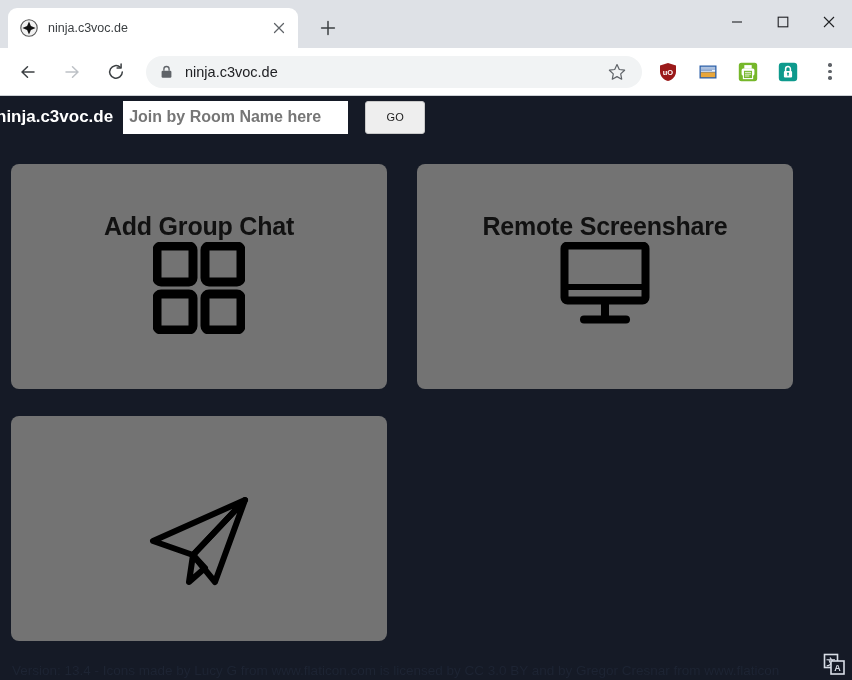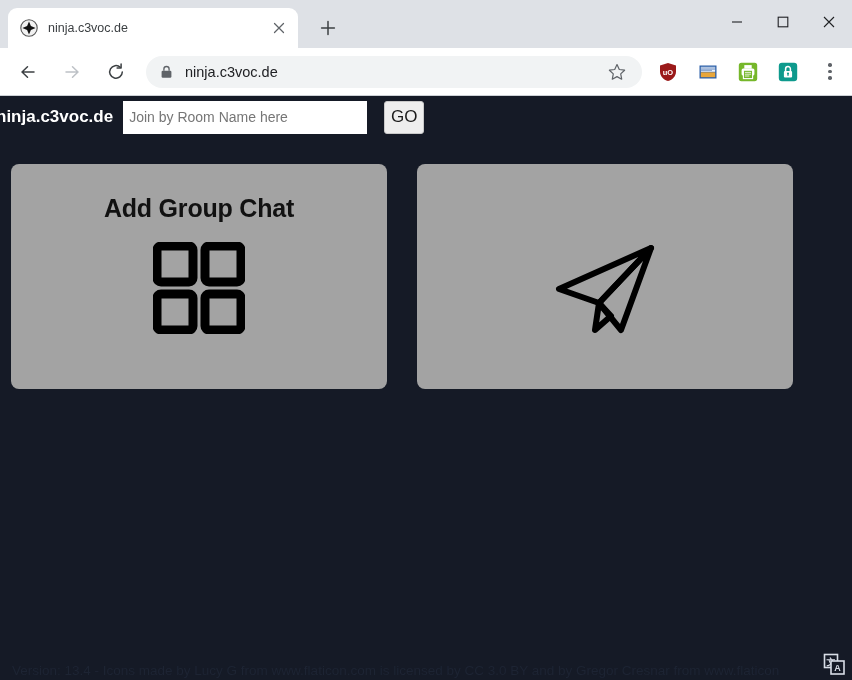--- a/index.html
+++ b/index.html
@@ -144,60 +144,61 @@
   }
   .brand {
     color: #ffffff;
     font-size: 17px;
     font-weight: bold;
     margin-left: -4px;
     margin-right: 10px;
     white-space: nowrap;
   }
   .room-input {
-    width: 244px; height: 33px;
+    width: 225px; height: 33px;
     background: #ffffff;
     border: none; outline: none;
-    font-size: 14px;
+    font-size: 16px;
     padding: 0 6px;
     color: #202124;
     font-family: "Liberation Sans", sans-serif;
     border-radius: 0;
+    font-weight: bold;
   }
   .room-input::placeholder { color: #767676; }
   .go-btn {
     margin-left: 17px;
-    width: 40px; height: 33px;
+    width: 60px; height: 33px;
     background: #eeeeee;
     border: 1px solid #c9c9c9;
     border-radius: 3px;
-    font-size: 17px;
+    font-size: 11px;
     color: #1b1b1b;
     font-family: "Liberation Sans", sans-serif;
     cursor: pointer;
   }
 
   .card-grid {
     position: absolute;
     top: 67px; left: 0;
     width: 852px;
     display: grid;
     grid-template-columns: 376px 376px;
     column-gap: 30px;
     row-gap: 27px;
     padding-left: 11px;
   }
   .card {
-    background: #a3a3a3;
+    background: #737373;
     border-radius: 8px;
     height: 225px;
     display: flex;
     flex-direction: column;
     align-items: center;
-    padding-top: 30px;
+    padding-top: 48px;
     cursor: pointer;
     position: relative;
   }
   .card-title {
     font-size: 25px;
     font-weight: bold;
     color: #111111;
     letter-spacing: -0.2px;
     text-align: center;
   }
@@ -374,20 +375,31 @@
           <svg width="92" height="92" viewBox="0 0 92 92">
             <rect x="4" y="4" width="36" height="36" rx="4" fill="none" stroke="#000" stroke-width="9"></rect>
             <rect x="52" y="4" width="36" height="36" rx="4" fill="none" stroke="#000" stroke-width="9"></rect>
             <rect x="4" y="52" width="36" height="36" rx="4" fill="none" stroke="#000" stroke-width="9"></rect>
             <rect x="52" y="52" width="36" height="36" rx="4" fill="none" stroke="#000" stroke-width="9"></rect>
           </svg>
         </div>
       </div>
 
 
+      <div class="card">
+        <div class="card-title">Remote Screenshare</div>
+        <div class="card-icon">
+          <svg width="92" height="86" viewBox="0 0 92 86">
+            <rect x="5.5" y="3.5" width="81" height="55" rx="3" fill="none" stroke="#000" stroke-width="8"></rect>
+            <path d="M7 45 H85" stroke="#000" stroke-width="6"></path>
+            <path d="M46 59 V74" stroke="#000" stroke-width="8"></path>
+            <path d="M25 77.5 H67" stroke="#000" stroke-width="8" stroke-linecap="round"></path>
+          </svg>
+        </div>
+      </div>
 
       <div class="card">
         <div class="card-icon">
           <svg width="100" height="92" viewBox="0 0 100 92">
             <path d="M96 6 L4 47 L44 61 Z" fill="none" stroke="#000" stroke-width="6" stroke-linejoin="round"></path>
             <path d="M96 6 L44 61 L66 88 Z" fill="none" stroke="#000" stroke-width="6" stroke-linejoin="round"></path>
             <path d="M44 61 L40 88 L56 74 Z" fill="none" stroke="#000" stroke-width="6" stroke-linejoin="round"></path>
           </svg>
         </div>
       </div>

